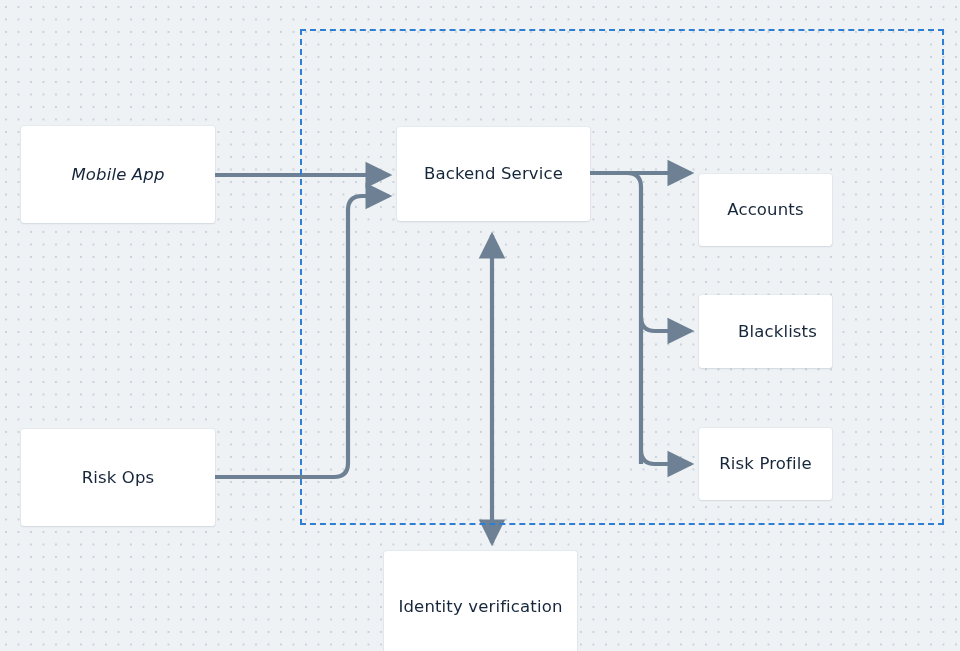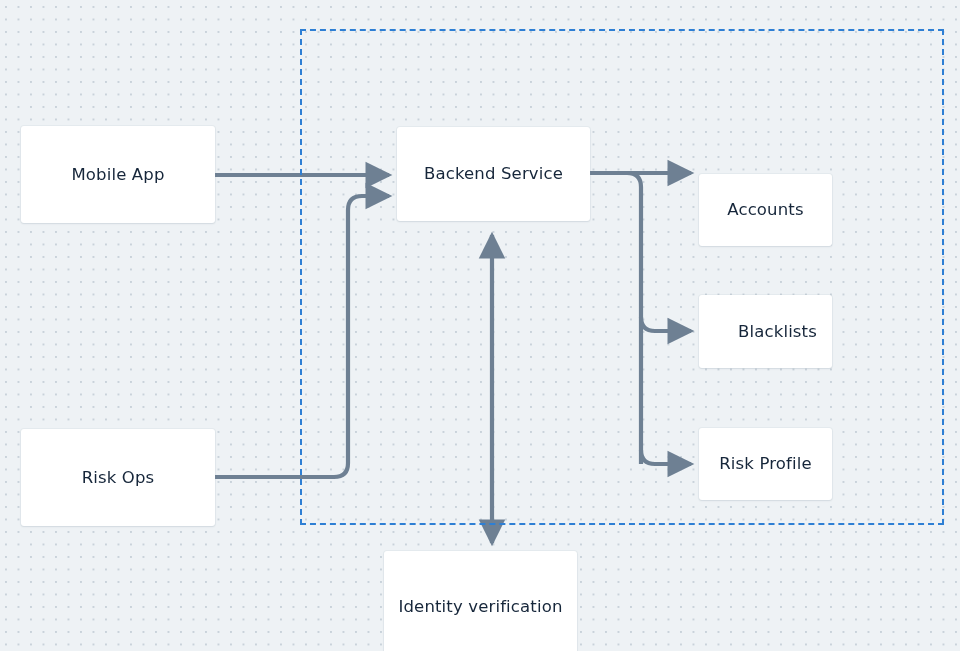--- a/index.html
+++ b/index.html
@@ -86,21 +86,21 @@
 
     <path class="edge" d="M641,317 Q641,331 655,331 L691,331" marker-end="url(#arrowhead)"></path>
 
     <path class="edge" d="M641,450 Q641,464 655,464 L691,464" marker-end="url(#arrowhead)"></path>
 
     <path class="edge" d="M492,235 L492,543" marker-end="url(#arrowhead)" marker-start="url(#arrowhead-start)"></path>
   </svg>
 
   <div class="boundary" style="left:300px; top:29px; width:644px; height:496px;"></div>
 
-  <div class="node" style="left:21px; top:126px; width:194px; height:97px;">
+  <div class="node" style="left:21px; top:126px; width:194px; height:97px;font-style:italic;">
     <span>Mobile App</span>
   </div>
 
   <div class="node" style="left:21px; top:429px; width:194px; height:97px;">
     <span>Risk Ops</span>
   </div>
 
   <div class="node" style="left:397px; top:127px; width:193px; height:94px;align-items:center;">
     <span>Backend Service</span>
   </div>

